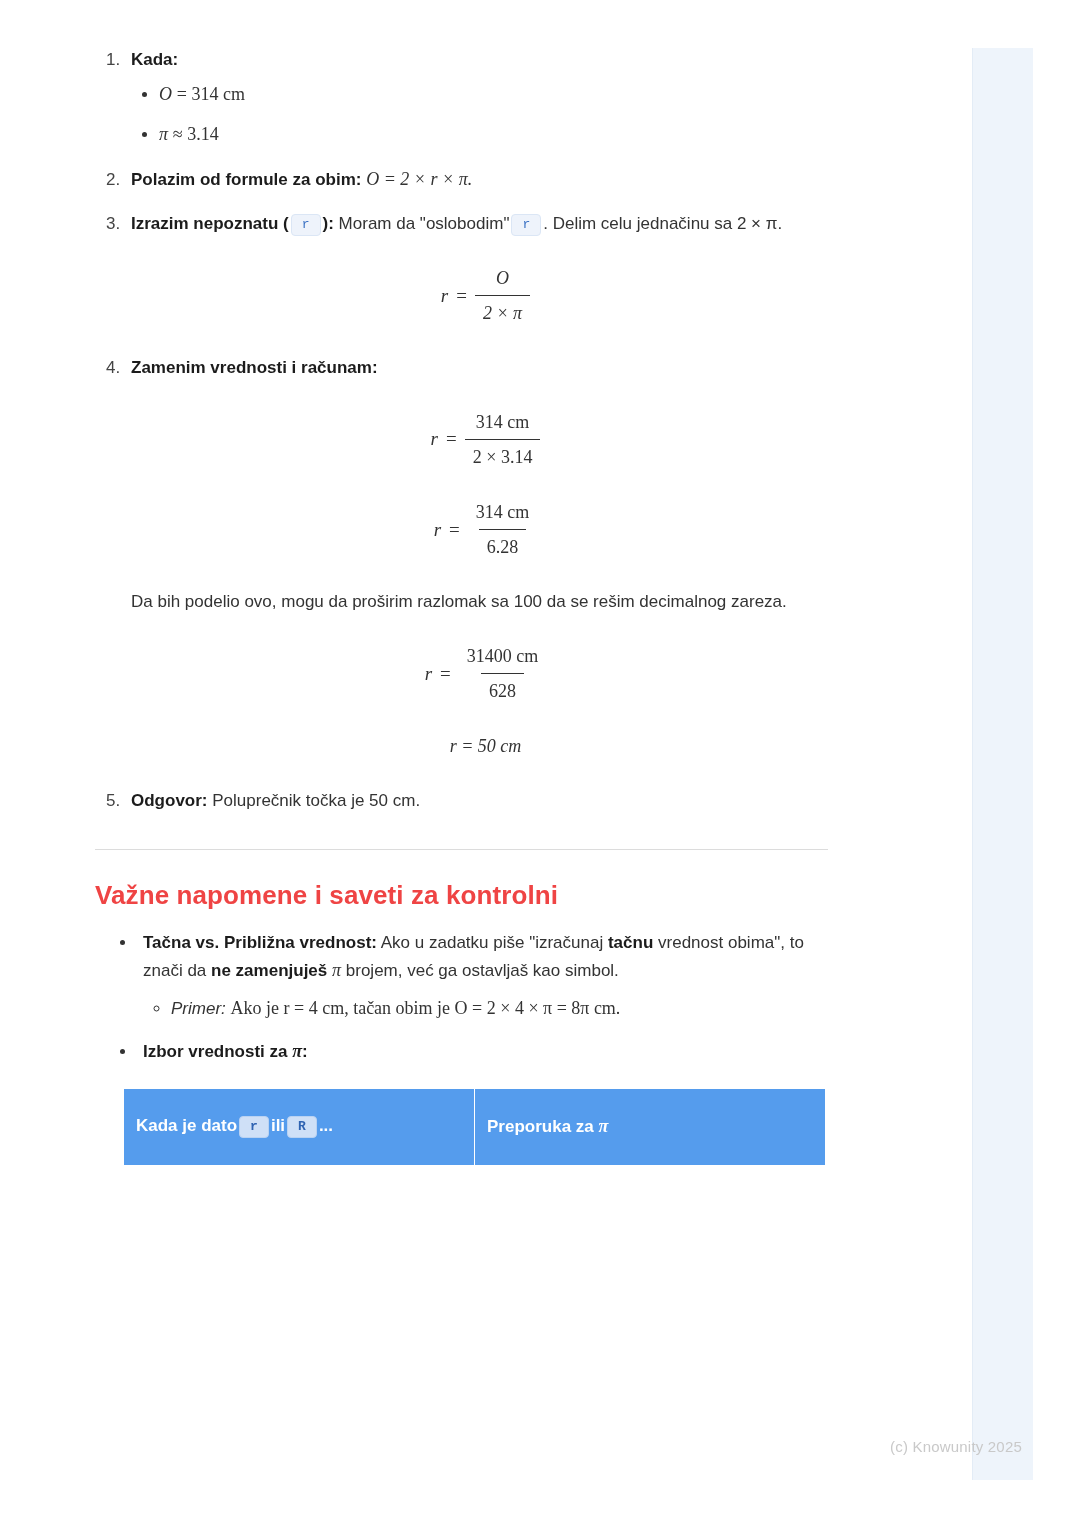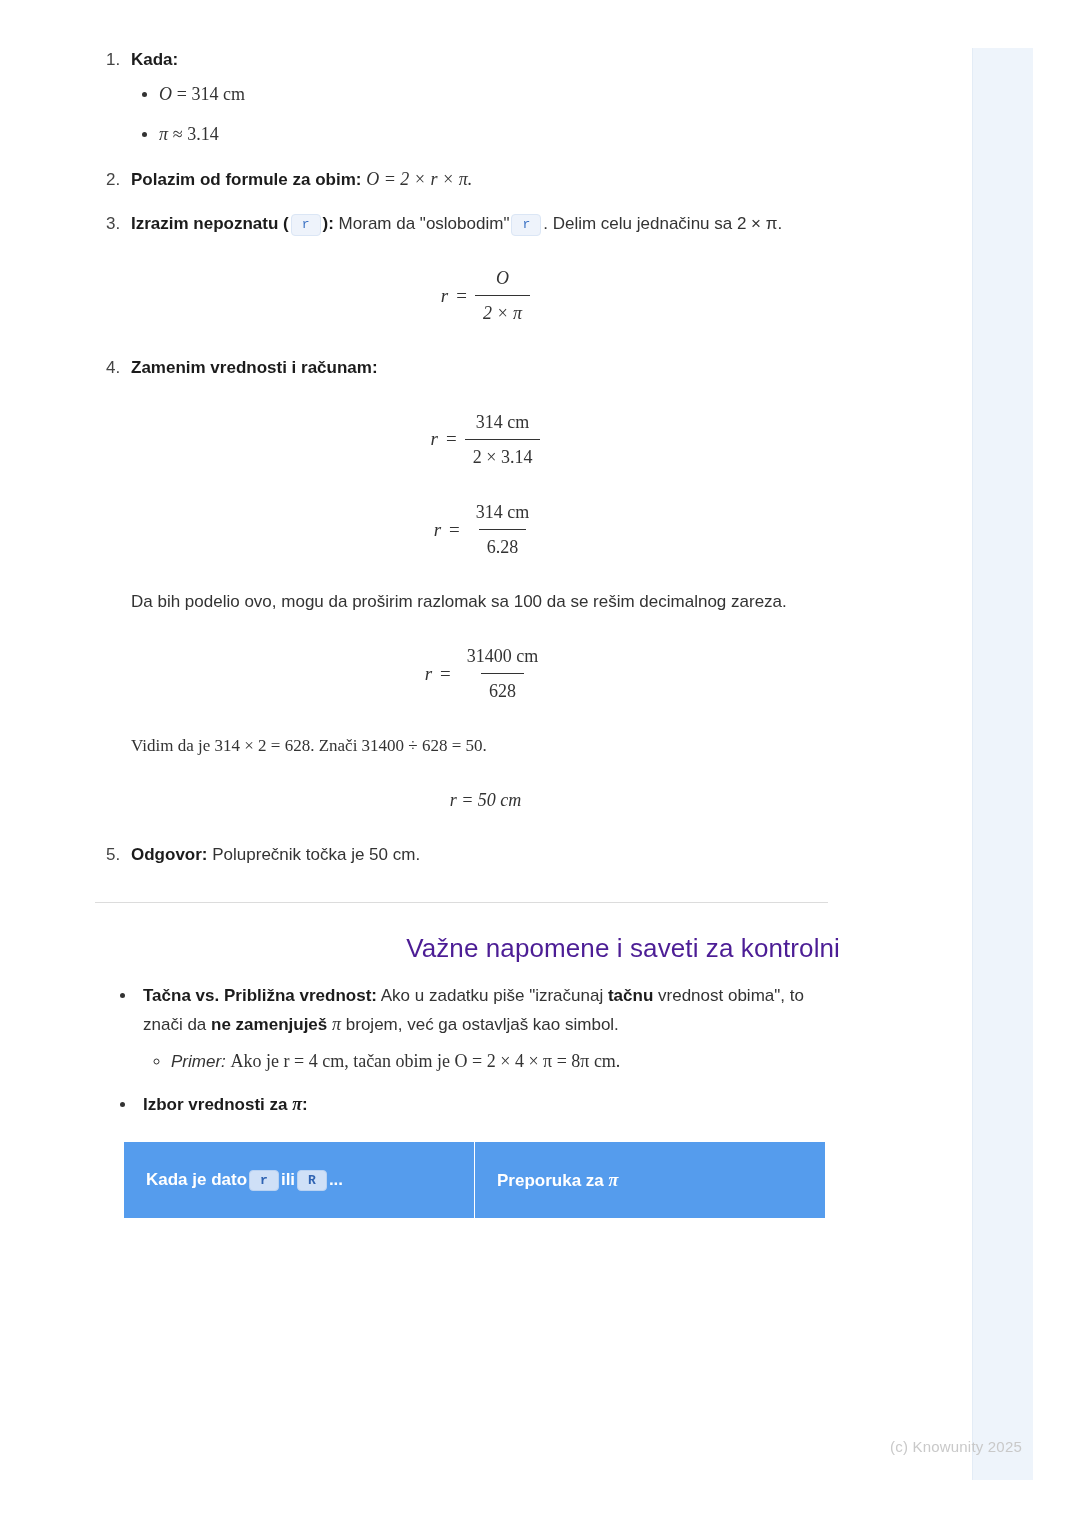--- a/index.html
+++ b/index.html
@@ -135,25 +135,24 @@
 
   .divider {
     margin: 34px 0 0 0;
     border: none;
     border-top: 1px solid #dcdcdc;
     width: 733px;
   }
 
   h2.section-title {
     font-size: 26px;
-    color: #4c1d95;
-    font-weight: normal;
+    color: #ef4444;
+    font-weight: bold;
     margin: 30px 0 18px 0;
     letter-spacing: 0.1px;
-    text-align: right;
   }
 
   ul.notes {
     margin: 12px;
     padding: 0 0 0 30px;
     list-style: disc;
     font-size: 17px;
     line-height: 1.62;
   }
   ul.notes > li { margin-bottom: 14px; padding-left: 6px; }
@@ -171,21 +170,21 @@
     margin: 22px 0 0 28px;
     width: 703px;
     table-layout: fixed;
   }
   table.tbl th {
     background: #559ced;
     color: #ffffff;
     font-size: 17px;
     font-weight: bold;
     text-align: left;
-    padding: 18px 22px;
+    padding: 18px 12px;
     border: 1px solid #ffffff;
     height: 40px;
     vertical-align: middle;
   }
   table.tbl th .chip {
     background: #cfe0f7;
     border-color: #b9d2f2;
     color: #2f63b2;
   }
 </style>
@@ -258,21 +257,20 @@
 
         <div class="formula">
           <span class="lhs">r</span>
           <span class="eq">=</span>
           <span class="frac">
             <span class="num mathr">31400 cm</span>
             <span class="den mathr">628</span>
           </span>
         </div>
 
-        <p class="para mathr">Vidim da je 314 × 2 = 628. Znači 31400 ÷ 628 = 50.</p>
 
         <div class="formula">
           <span class="mathi">r = 50 cm</span>
         </div>
       </li>
 
       <li>
         <b>Odgovor:</b>
         <span>Poluprečnik točka je 50 cm.</span>
       </li>

